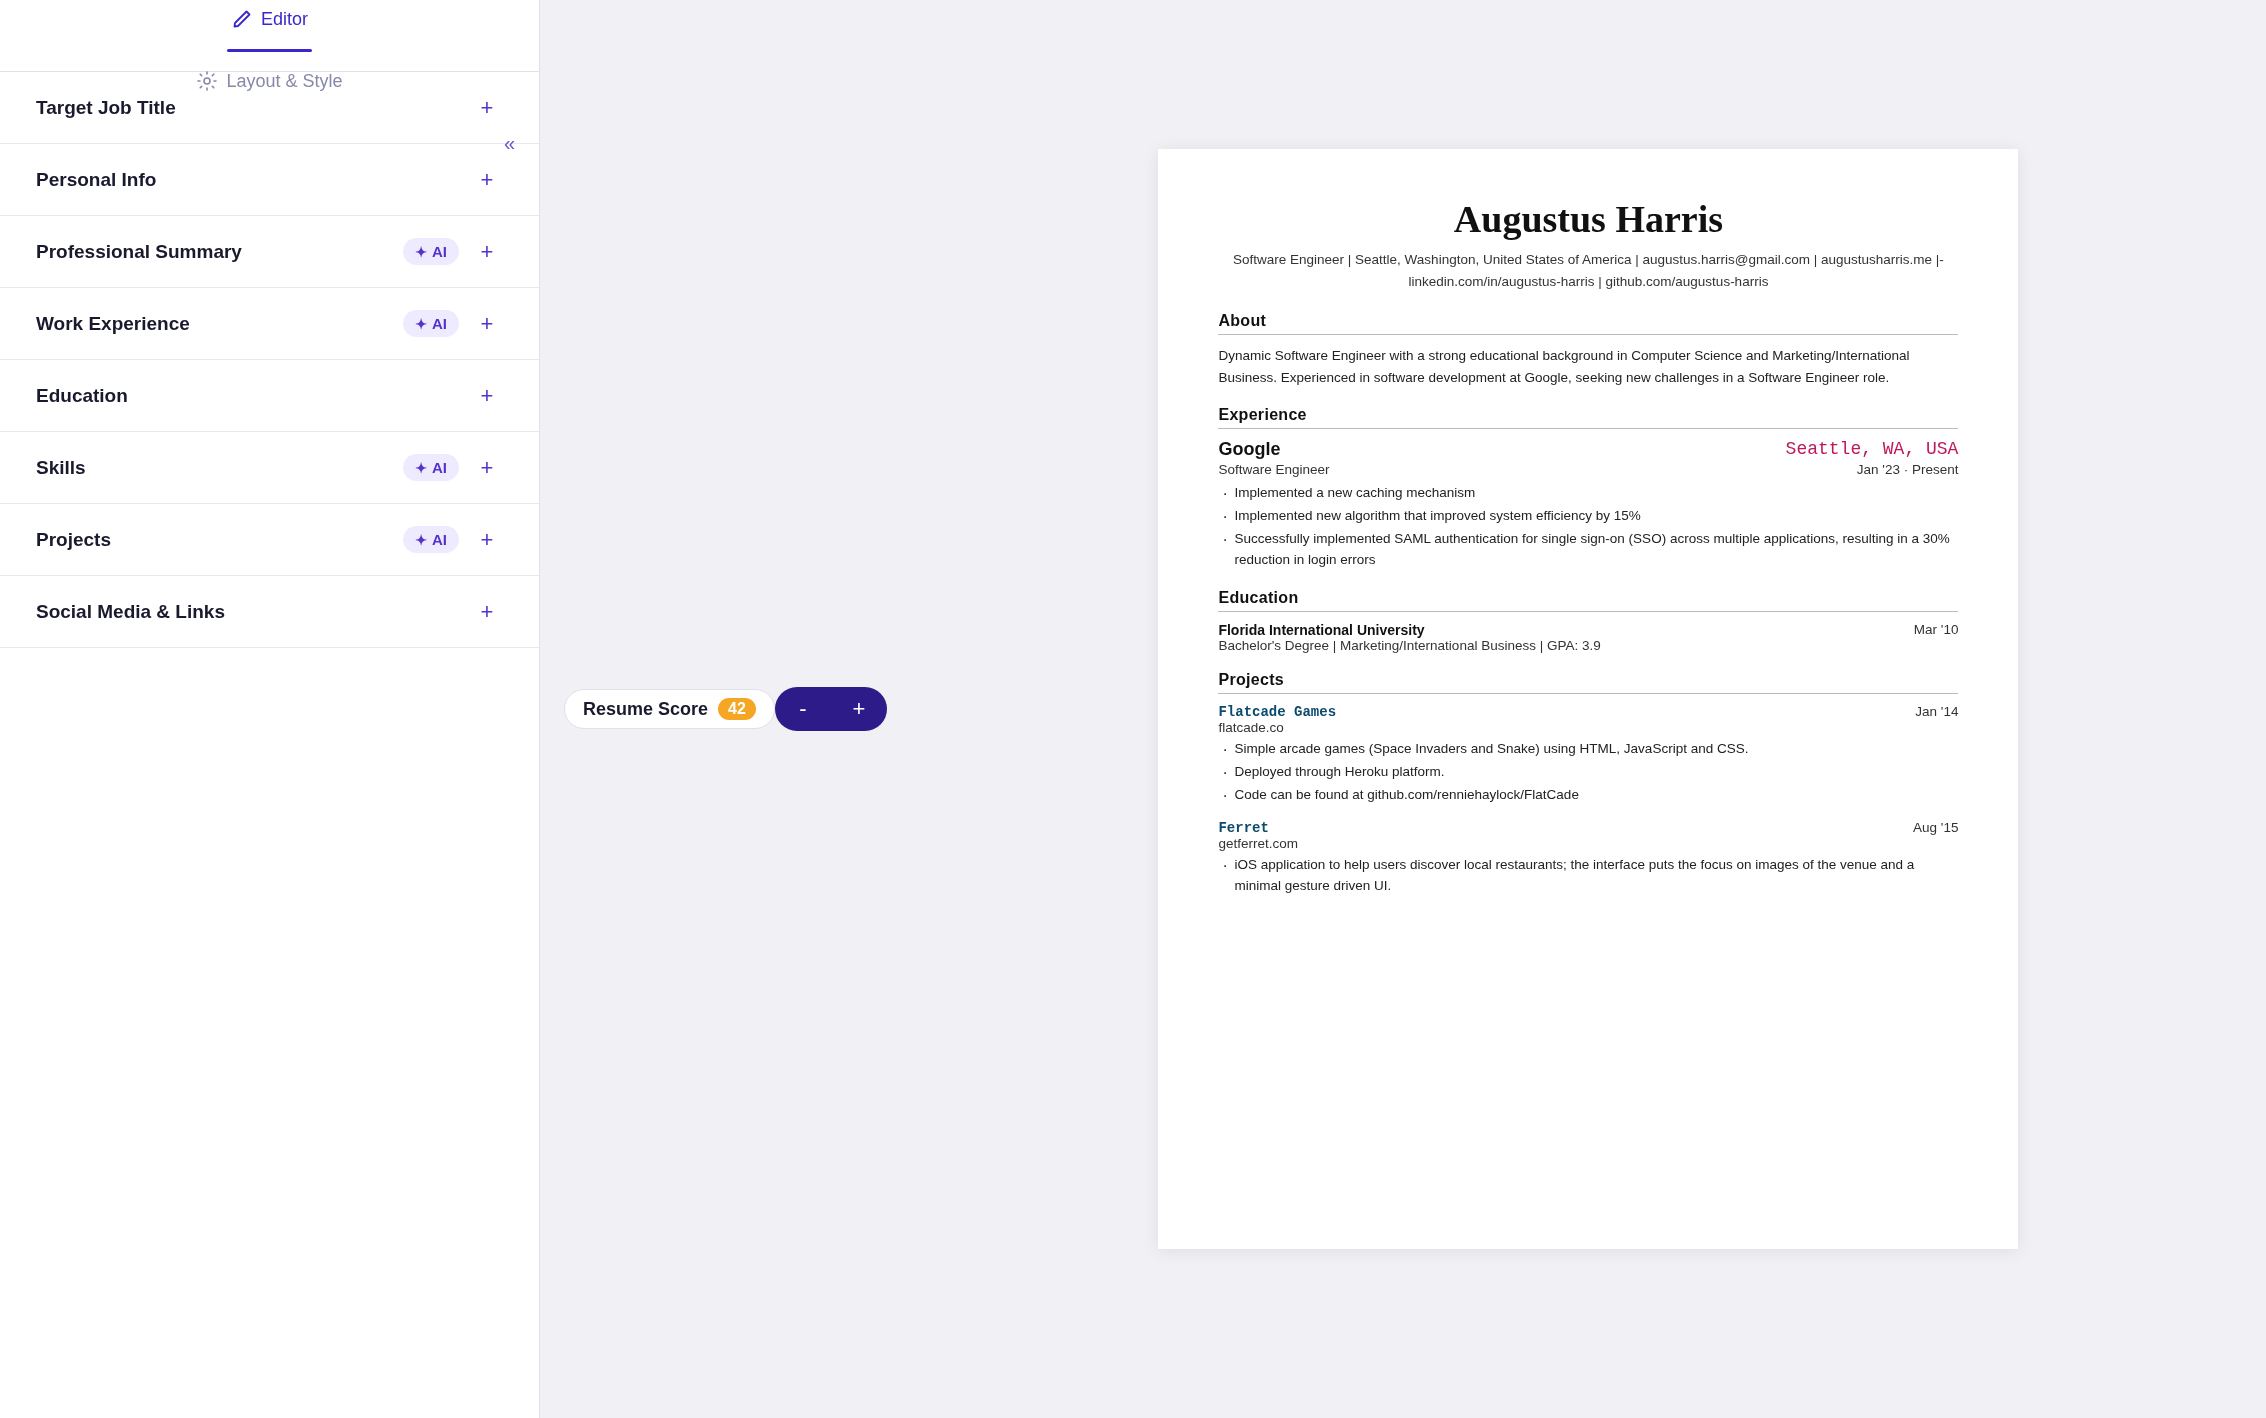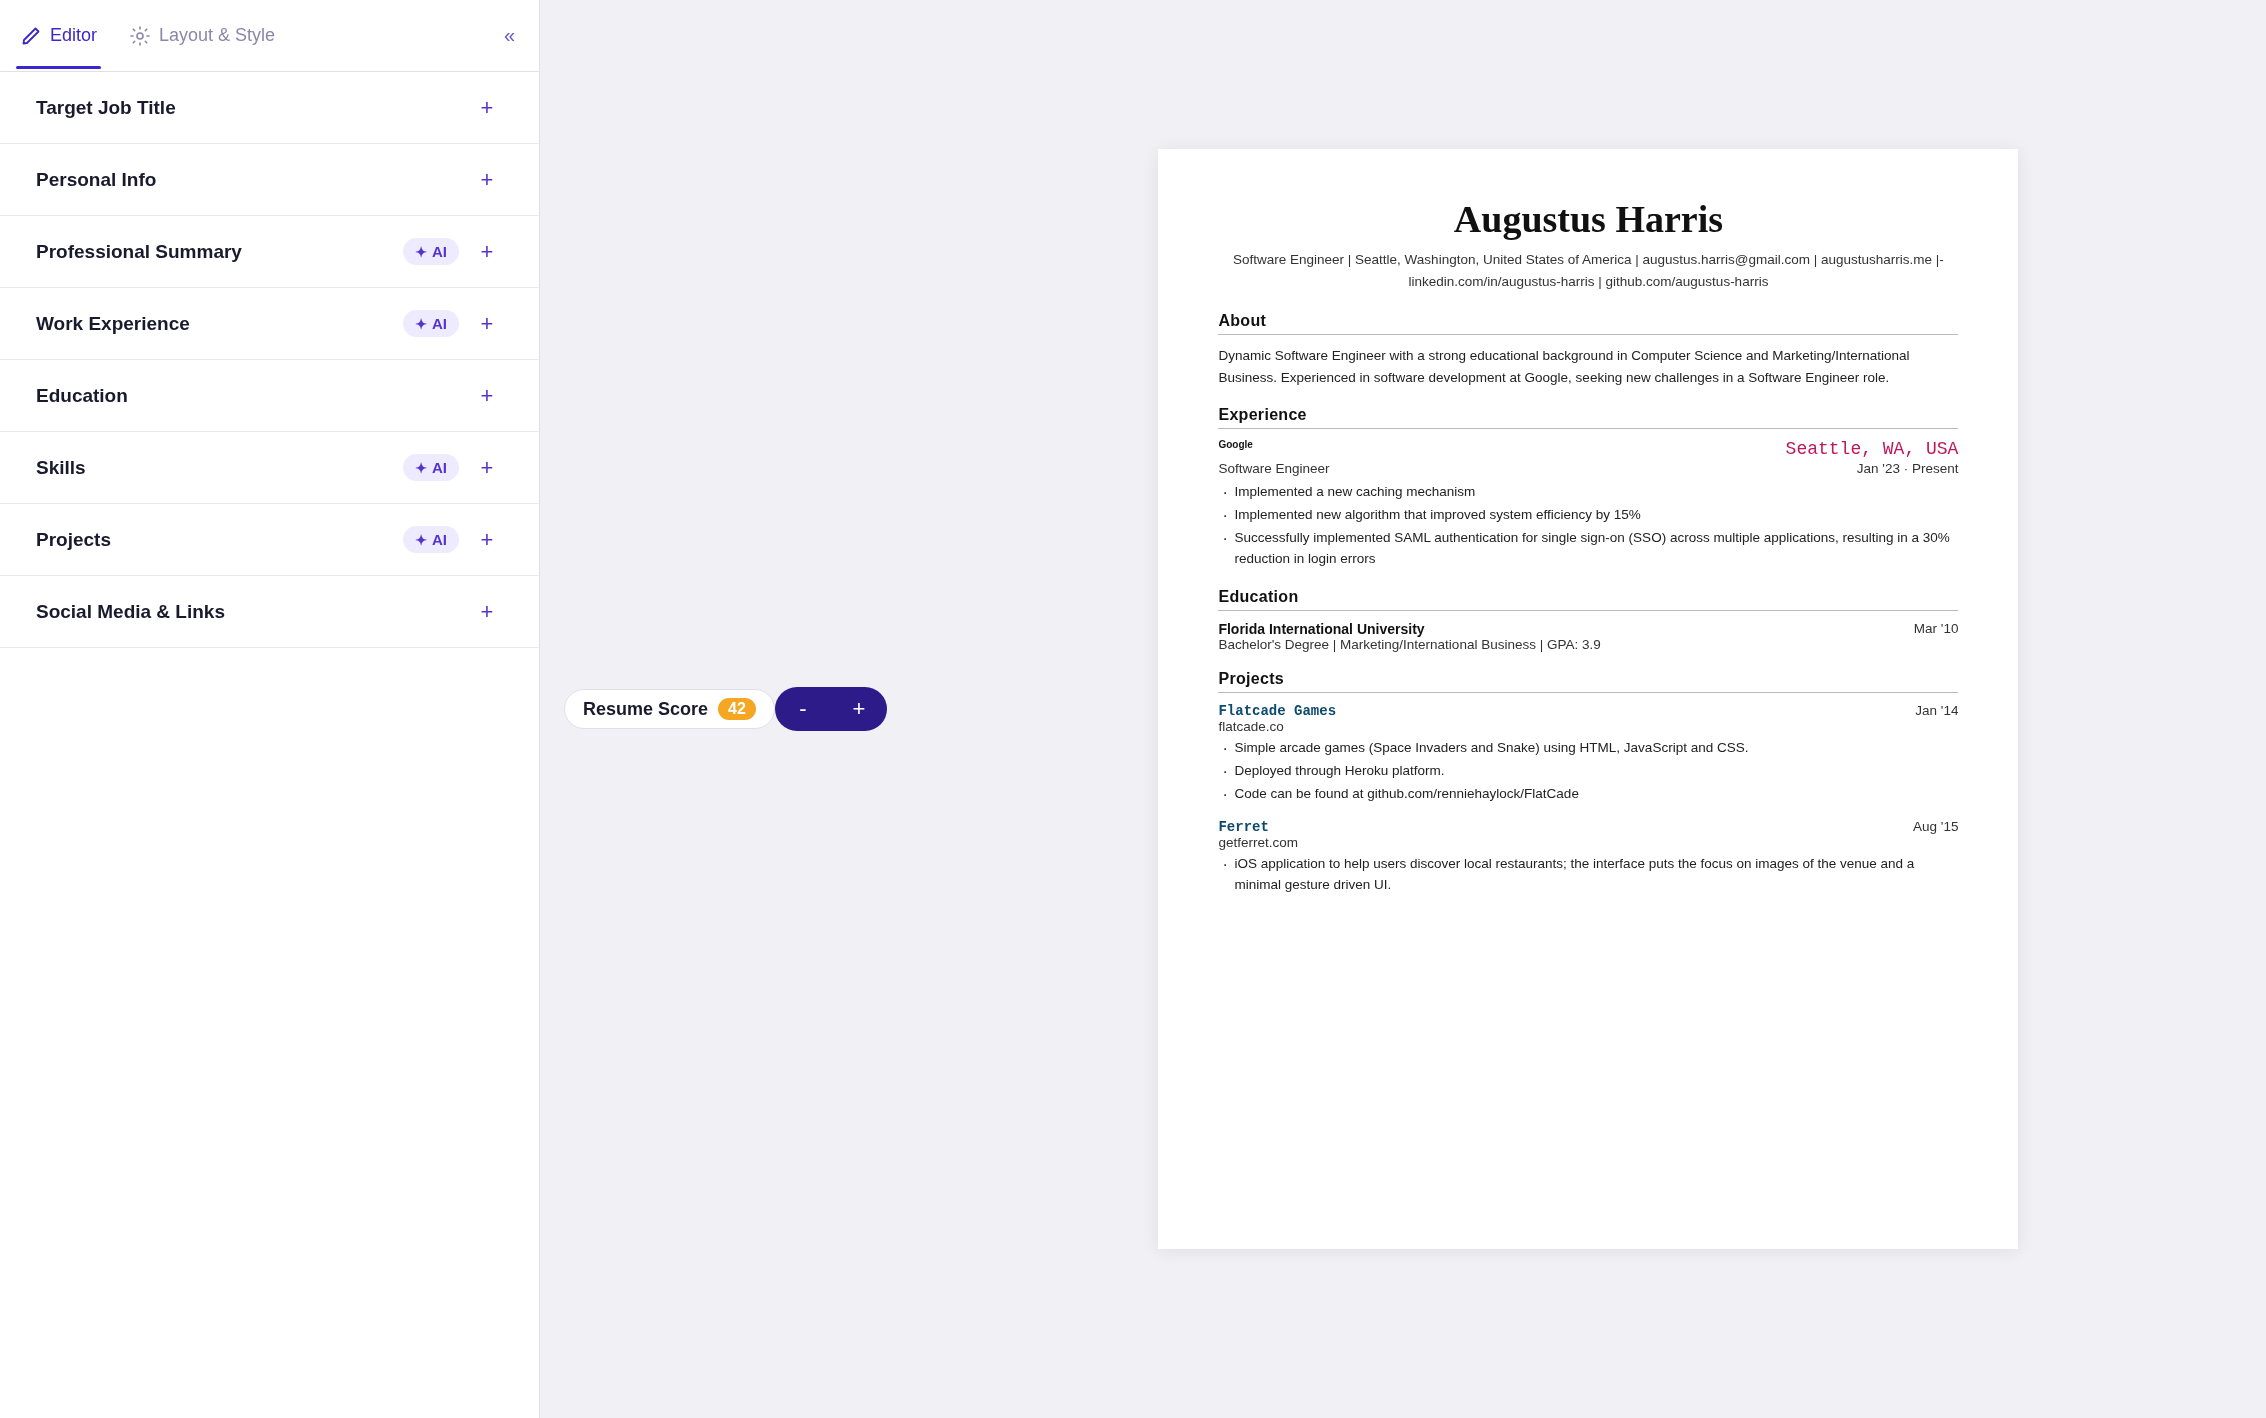--- a/index.html
+++ b/index.html
@@ -23,20 +23,21 @@
     }
 
     .tab-bar {
       display: flex;
       align-items: center;
       border-bottom: 1px solid #e0e0e8;
       padding: 0 16px;
       height: 72px;
       gap: 24px;
       position: relative;
+      flex-direction: column;
     }
 
     .tab {
       display: flex;
       align-items: center;
       gap: 8px;
       padding: 8px 4px;
       cursor: pointer;
       font-size: 18px;
       font-weight: 500;
@@ -245,21 +246,21 @@
     }
 
     .exp-header {
       display: flex;
       justify-content: space-between;
       align-items: flex-start;
       margin-bottom: 2px;
     }
 
     .exp-company {
-      font-size: 10px;
+      font-size: 18px;
       font-weight: 700;
       color: #111;
       font-family: Arial, sans-serif;
     }
 
     .exp-location {
       font-size: 18px;
       color: #be185d;
       font-family: Liberation Mono, monospace;
       text-align: right;

